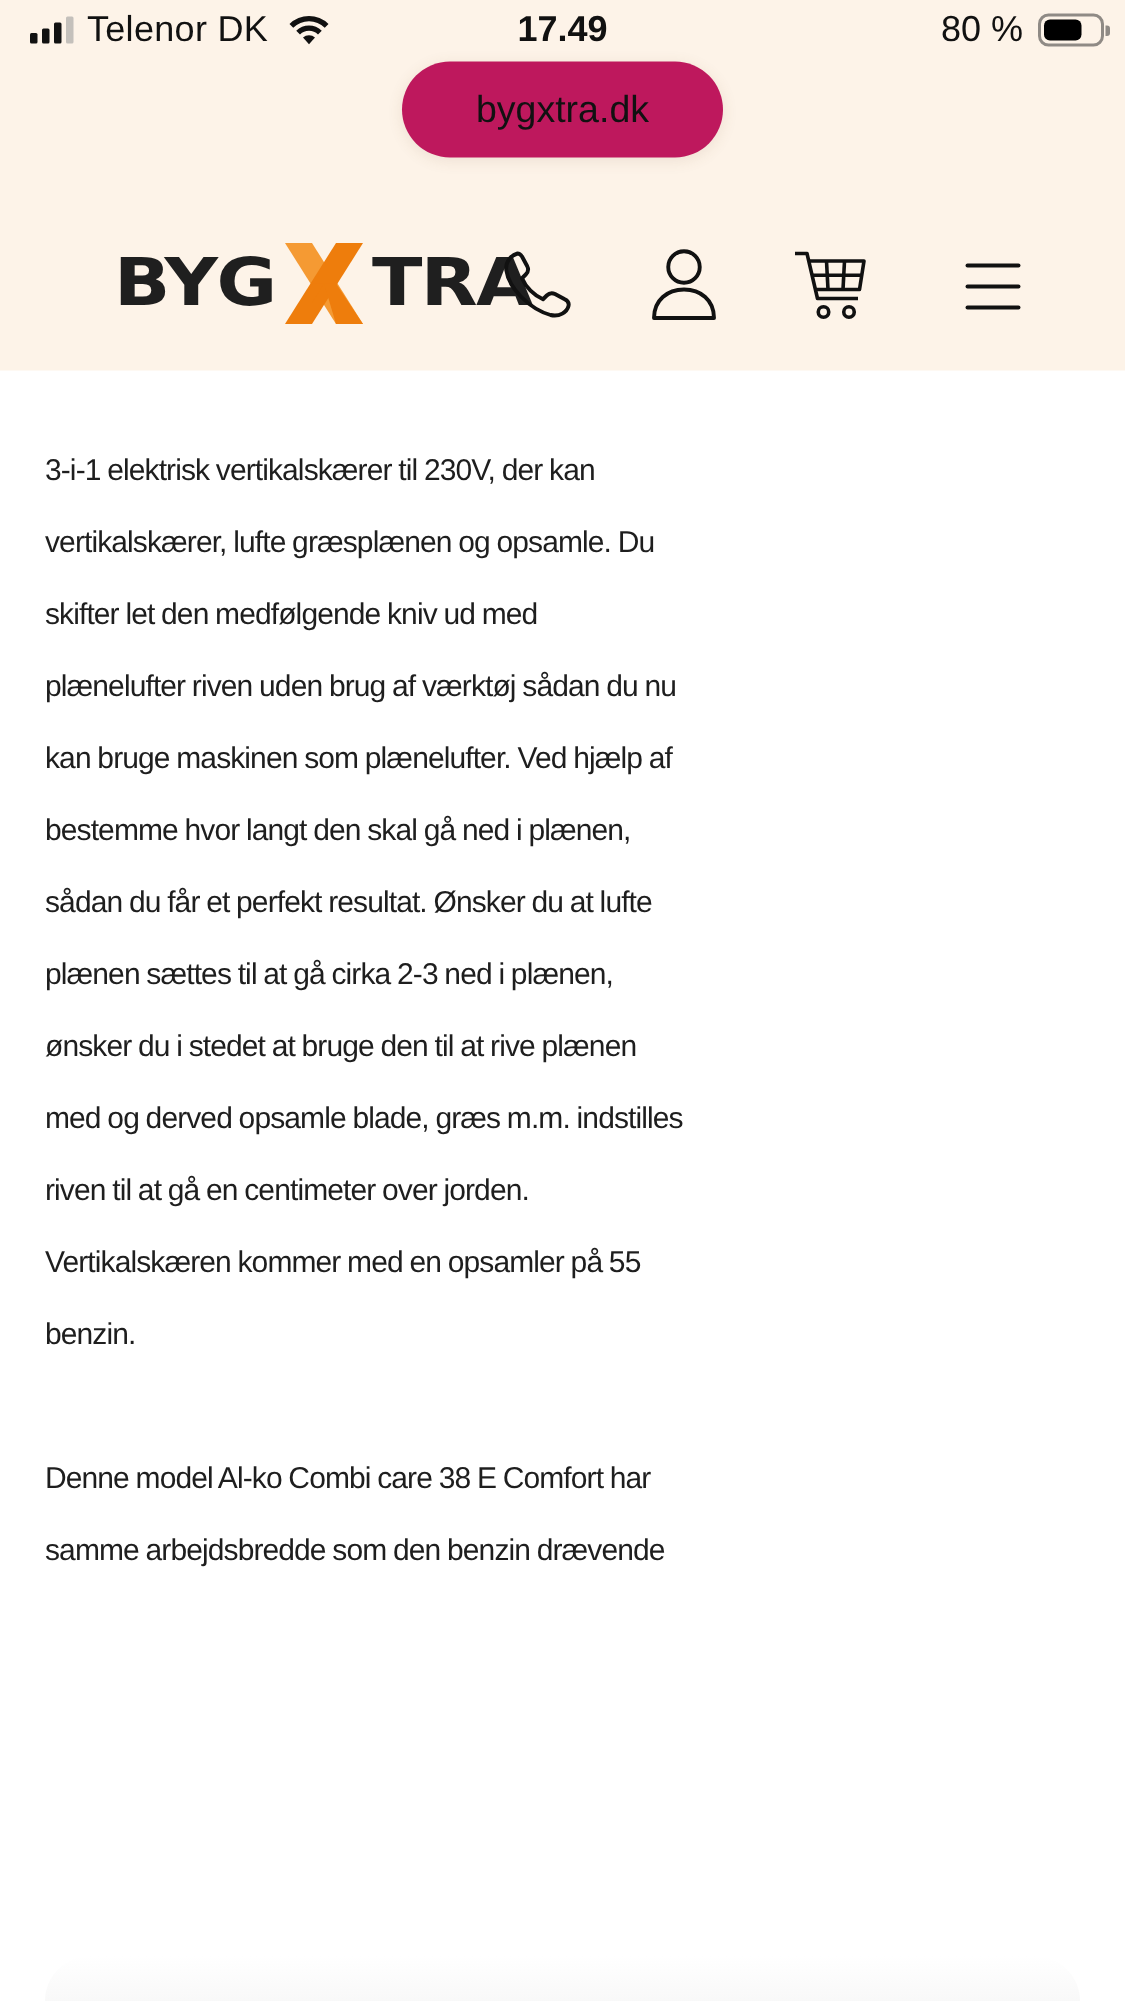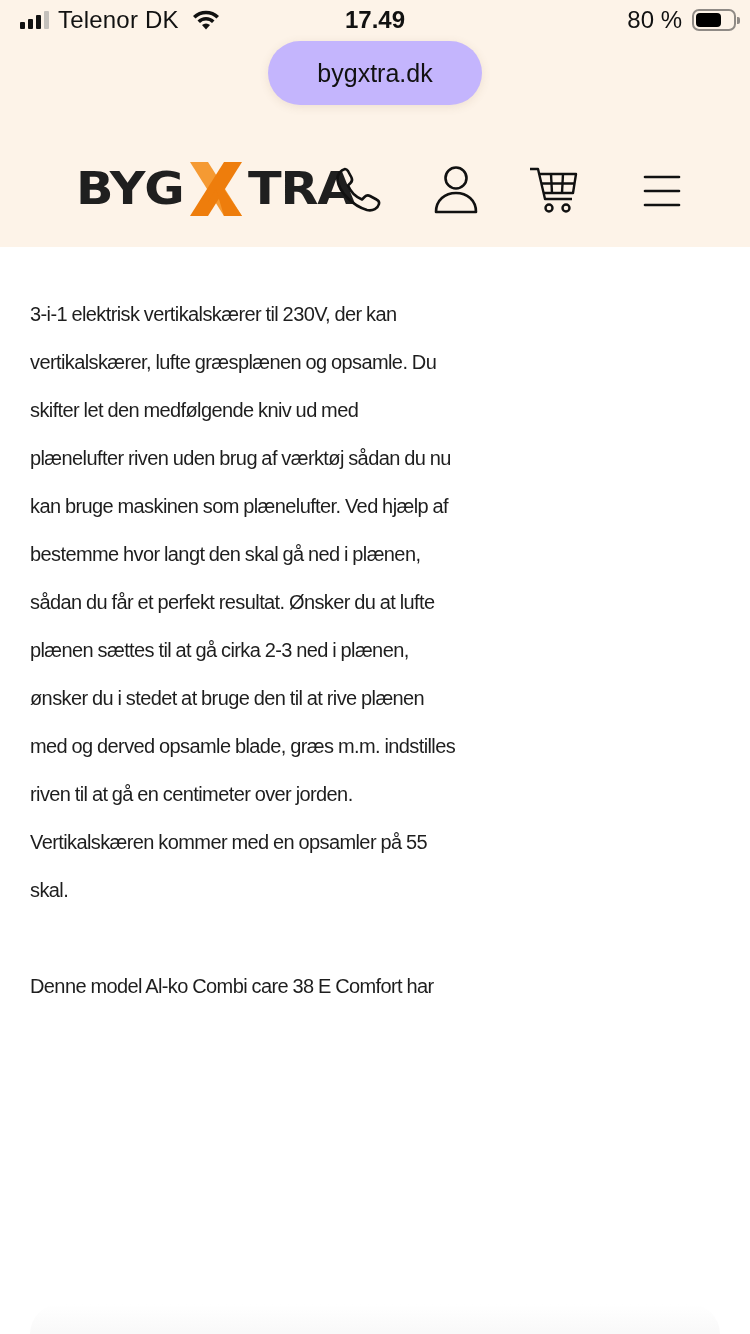--- a/index.html
+++ b/index.html
@@ -67,21 +67,21 @@
     }
     .battery .nub {
       position: absolute; right: -6px; top: 6px;
       width: 3px; height: 7px; background: #8f8a85; border-radius: 0 2px 2px 0;
     }
     .url-pill {
       position: absolute;
       left: 268px; top: 41px;
       width: 214px; height: 64px;
       border-radius: 32px;
-      background: #c4b5fd;
+      background: #be185d;
       box-shadow: 0 2px 10px rgba(120, 90, 60, 0.12);
       display: flex; align-items: center; justify-content: center;
       font-size: 25px; color: #111;
     }
     
     .site-header {
       position: absolute;
       left: 0; top: 150px;
       width: 750px; height: 80px;
     }
@@ -232,20 +232,21 @@
     <span class="line">skifter let den medfølgende kniv ud med</span>
     <span class="line">plænelufter riven uden brug af værktøj sådan du nu</span>
     <span class="line">kan bruge maskinen som plænelufter. Ved hjælp af</span>
     <span class="line">bestemme hvor langt den skal gå ned i plænen,</span>
     <span class="line">sådan du får et perfekt resultat. Ønsker du at lufte</span>
     <span class="line">plænen sættes til at gå cirka 2-3 ned i plænen,</span>
     <span class="line">ønsker du i stedet at bruge den til at rive plænen</span>
     <span class="line">med og derved opsamle blade, græs m.m. indstilles</span>
     <span class="line">riven til at gå en centimeter over jorden.</span>
     <span class="line">Vertikalskæren kommer med en opsamler på 55</span>
-    <span class="line">skal.</span>
+    <span class="line">benzin.</span>
   </p>
   <p>
     <span class="line">Denne model Al-ko Combi care 38 E Comfort har</span>
+    <span class="line">samme arbejdsbredde som den benzin drævende</span>
   </p>
 </main>
 
 <div class="bottom-fade"></div>
 
 </body></html>

